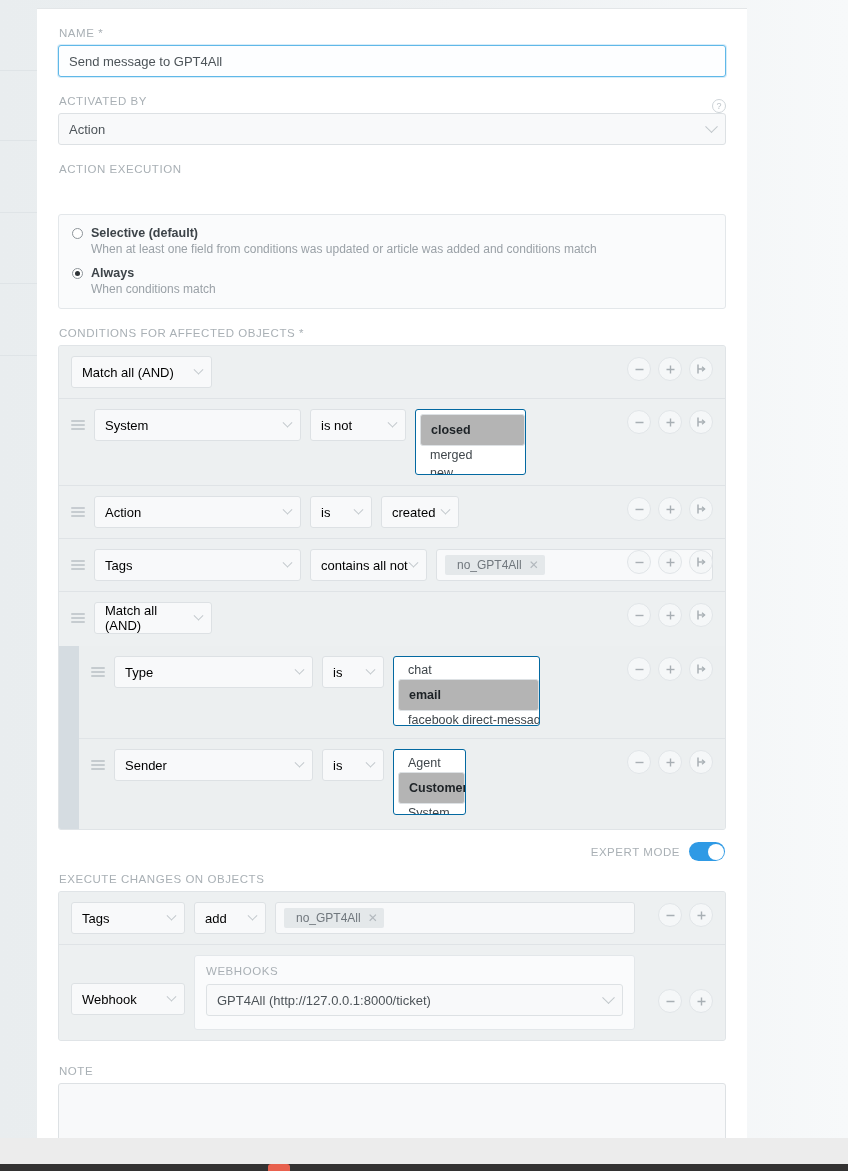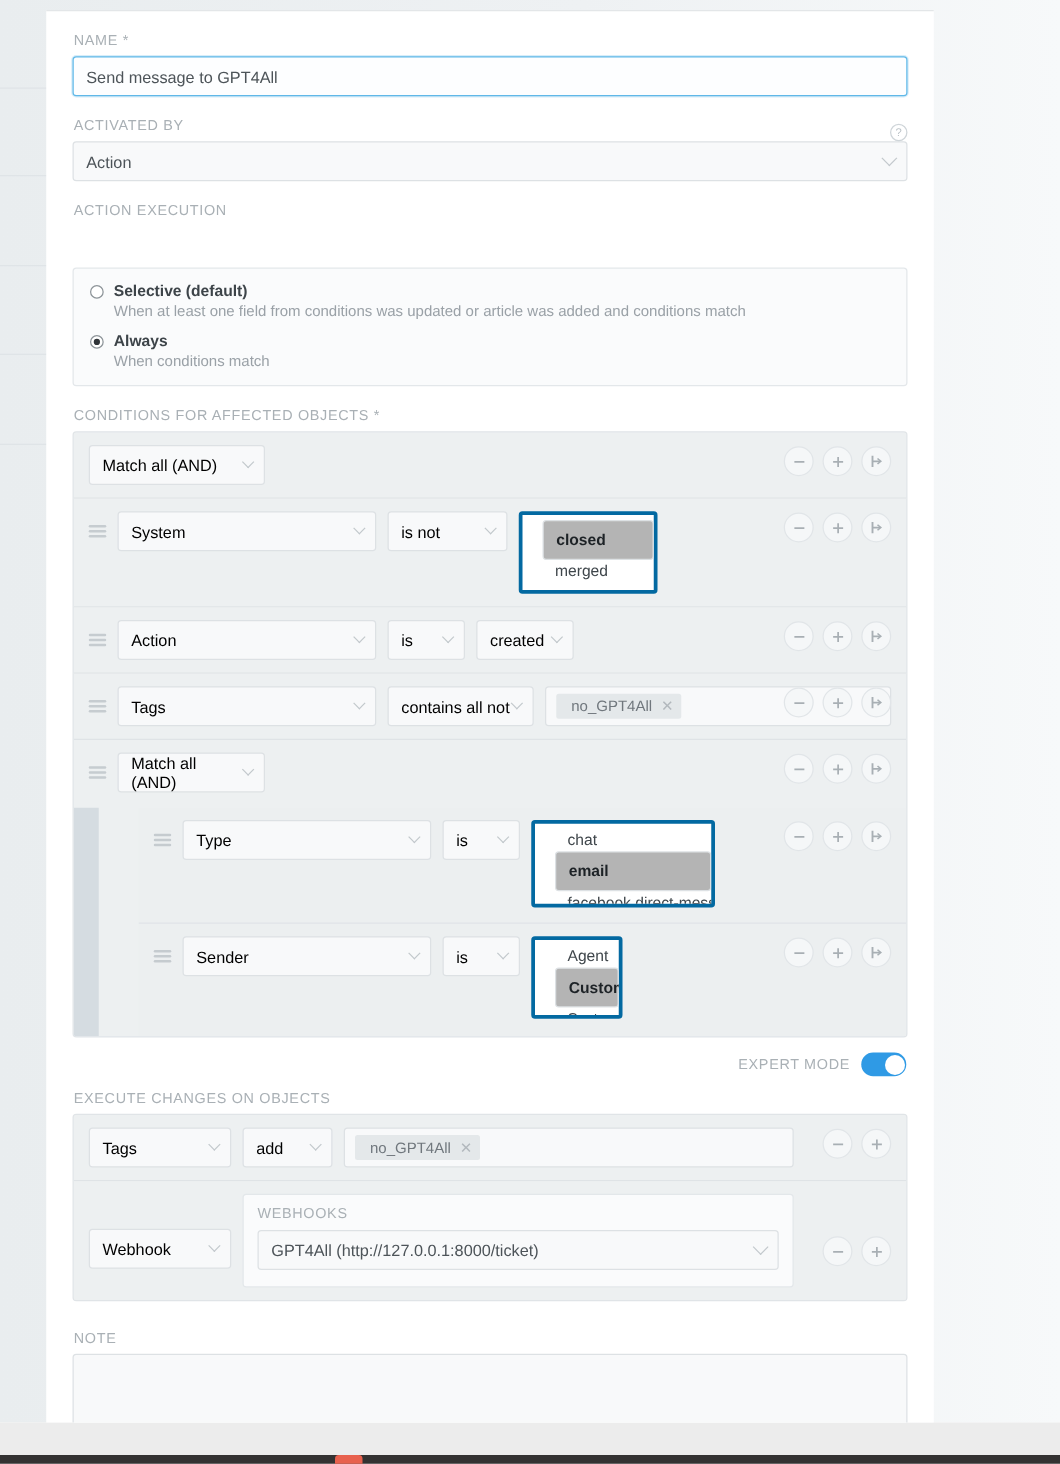--- a/index.html
+++ b/index.html
@@ -139,43 +139,43 @@
     padding: 0 8px; flex: 1;
   }
   .chip {
     background: #e4e8ea; border-radius: 2px; color: #70777d; font-size: 12px;
     padding: 3px 6px 3px 12px; display: inline-flex; align-items: center; gap: 7px;
   }
   .chip .x { color: #b2b8bd; font-size: 12px; }
 
   
   .listbox {
-    border: 3px solid #0369a1; border-radius: 3px; background: #ffffff;
-    padding: 4px 0 0 16px; overflow: hidden; flex: none;
+    border: 1px solid #0369a1; border-radius: 3px; background: #ffffff;
+    padding: 4px 0 0 4px; overflow: hidden; flex: none;
   }
   .listbox .opt {
     font-size: 12.5px; color: #3f464b; padding: 1px 8px 1px 10px;
     line-height: 16px; white-space: nowrap;
   }
   .listbox .opt.sel { background: #b4b4b4; color: #1d2226; font-weight: 600; }
 
   
   .rbtns {
     position: absolute; top: 11px; right: 12px;
     display: flex; gap: 7px; align-items: center;
   }
   .rbtn {
     width: 24px; height: 24px; border-radius: 50%;
     border: 1px solid #e1e5e8; background: #f5f7f8;
     display: flex; align-items: center; justify-content: center;
   }
   .rbtn svg { display: block; }
 
   
-  .subgroup { display: flex; background: #edf0f1; gap: 32px; }
+  .subgroup { display: flex; background: #edf0f1; }
   .sub-accent { width: 20px; flex: none; background: #d5dce1; }
   .sub-body { flex: 1; background: #eceff0; }
   .sub-row {
     position: relative; border-bottom: 1px solid #e0e4e7;
     padding: 10px 12px; display: flex; align-items: flex-start; gap: 9px;
   }
   .sub-row:last-child { border-bottom: none; }
 
   
   .expert {

